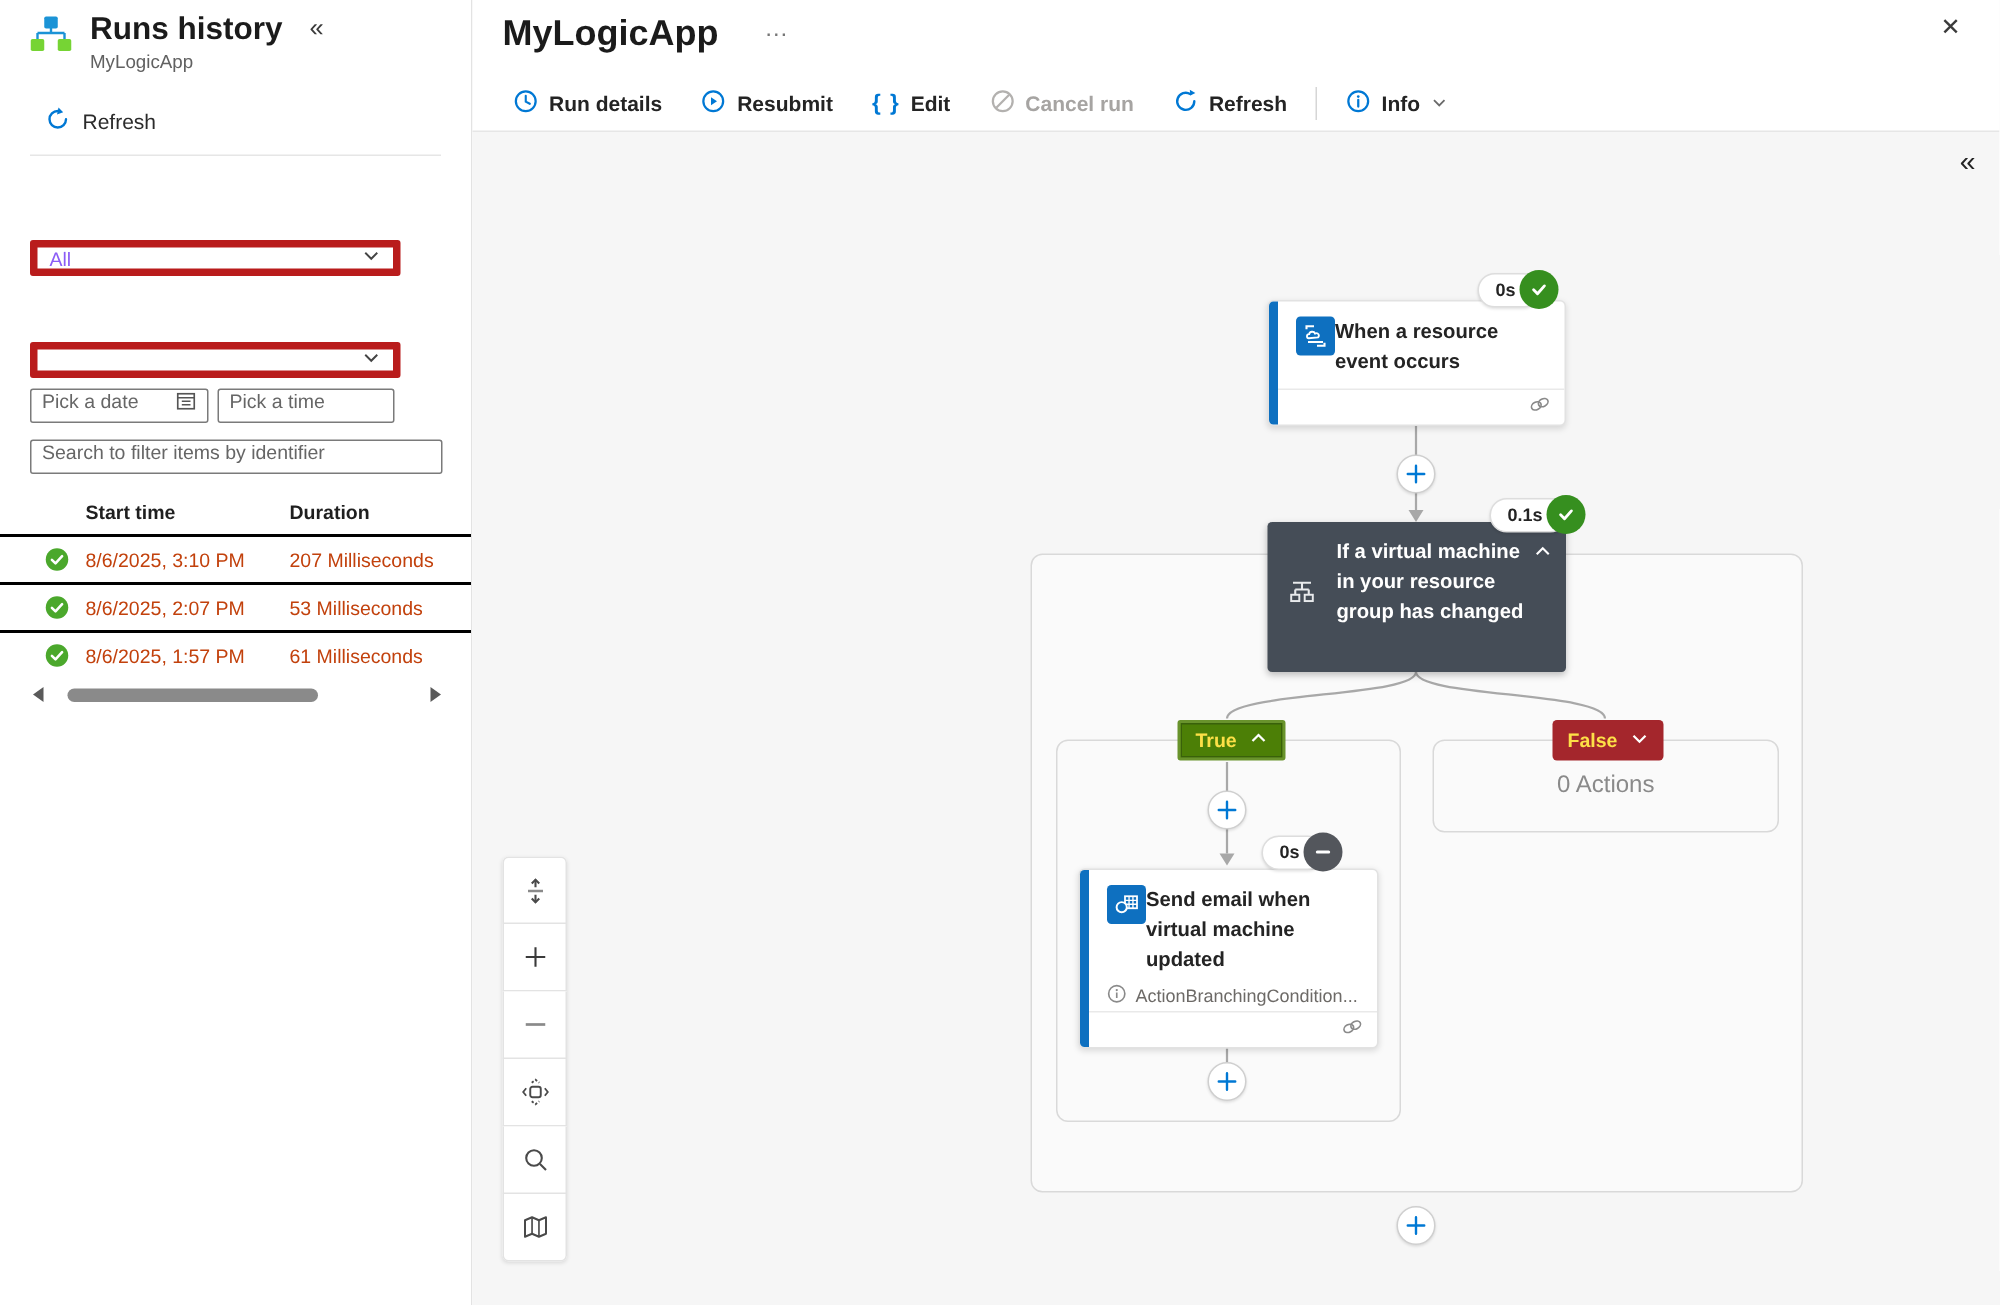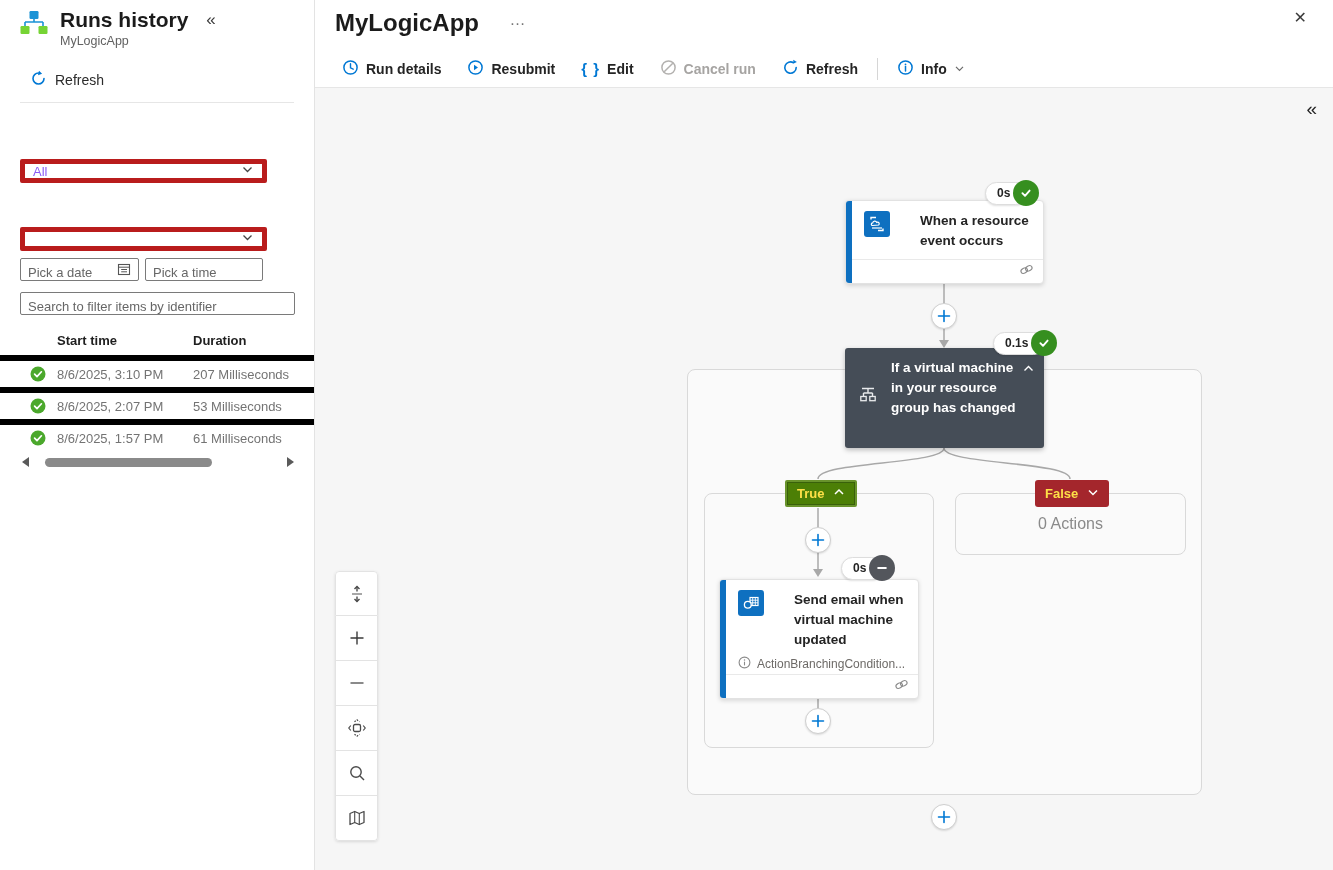--- a/index.html
+++ b/index.html
@@ -14,31 +14,31 @@
   .sb-title { font-size:21px; font-weight:700; color:#1b1b1b; display:inline-block; }
   .sb-collapse { display:inline-block; margin-left:18px; font-size:17px; color:#3b3b3b; cursor:pointer; vertical-align:2px; }
   .sb-sub { font-size:12.5px; color:#616161; margin-top:2px; }
   .sb-refresh { display:flex; align-items:center; gap:8px; margin:22px 0 0 30px; font-size:14px; color:#2b2b2b; cursor:pointer; }
   .sb-divider { border-bottom:1px solid #e6e6e6; margin:12px 20px 0 20px; }
   .filters { padding:12px 20px 0 20px; }
   .combo { height:24px; border:5px solid #b91c1c; border-radius:2px; display:flex; align-items:center;
     padding:0 8px; font-size:13px; color:#8b5cf6; margin-bottom:7px; width:247px; background:#fff; cursor:pointer;margin-top:44px; }
   .combo .cval { flex:1; }
   .dt-row { display:flex; gap:6px; margin-bottom:11px; }
-  .inputbox { height:23px; border:1px solid #7a7a7a; border-radius:2px; display:flex; align-items:flex-end;
+  .inputbox { height:23px; border:1px solid #7a7a7a; border-radius:2px; display:flex; align-items:flex-start;
     padding:0 7px; background:#fff; }
   .inputbox input { border:none; outline:none; width:100%; font-size:13px; font-family:inherit; color:#1b1b1b; }
   .inputbox input::placeholder { color:#666; opacity:1; }
   .date-box { width:119px; }
   .time-box { width:118px; }
   .search-box { width:275px; }
   .runs-table { margin-top:10px; font-size:13px; }
   .tr { display:grid; grid-template-columns:37px 136px 1fr; align-items:center; height:32px; padding-left:20px; }
   .tr.head { font-weight:700; color:#1f1f1f; height:30px; }
-  .tr.row { border-top:6px solid #000000; color:#737373; cursor:pointer; }
+  .tr.row { border-top:2px solid #000000; color:#c2410c; cursor:pointer; }
   .tr .c-icon { display:flex; align-items:center; justify-content:flex-start; padding-left:10px; }
   .hscroll { display:flex; align-items:center; height:14px; margin:4px 20px 0 22px; }
   .hs-arrow { width:0; height:0; border-style:solid; cursor:pointer; }
   .hs-left { border-width:5px 7px 5px 0; border-color:transparent #5a5a5a transparent transparent; }
   .hs-right { border-width:5px 0 5px 7px; border-color:transparent transparent transparent #5a5a5a; }
   .hs-track { flex:1; height:9px; margin:0 6px; position:relative; }
   .hs-thumb { position:absolute; left:4%; width:68%; height:9px; border-radius:5px; background:#8a8a8a; cursor:pointer; }
 
   
   .main { flex:1; display:flex; flex-direction:column; position:relative; background:#fff; }
@@ -59,21 +59,21 @@
 
   .scope { position:absolute; border:1px solid #d9d9d9; border-radius:8px; background:#fafafa; }
   .scope-outer { left:372px; top:281px; width:515px; height:426px; z-index:1; }
   .scope-true  { left:389px; top:405px; width:230px; height:255px; z-index:1; }
   .scope-false { left:640px; top:405px; width:231px; height:62px; z-index:1; display:flex; align-items:center; justify-content:center; }
   .empty-actions { color:#8a8a8a; font-size:16px; }
 
   .node { position:absolute; background:#fff; border:1px solid #e2e2e2; border-radius:4px;
     box-shadow:0 1.5px 4px rgba(0,0,0,.13); z-index:3; cursor:pointer; }
   .node-accent { position:absolute; left:0; top:0; bottom:0; width:6px; background:#0e70c0; border-radius:3px 0 0 3px; }
-  .node-body { display:flex; gap:30px; padding:10px 10px 6px 18px; }
+  .node-body { display:flex; gap:0; padding:10px 10px 6px 18px; }
   .node-icon { width:26px; height:26px; border-radius:3px; background:#0e70c0; flex:none; display:flex; align-items:center; justify-content:center; }
   .node-title { font-size:13.5px; font-weight:700; color:#242424; line-height:20px; }
   .node-note { display:flex; align-items:center; gap:6px; padding:0 10px 4px 18px; color:#6d6a67; font-size:12px; white-space:nowrap; }
   .node-footer { border-top:1px solid #e9e9e9; height:24px; display:flex; align-items:center; justify-content:flex-end; padding-right:9px; }
   .trigger-node { left:530px; top:112px; width:199px; height:84px; }
   .action-node { left:404px; top:491px; width:200px; height:120px; }
 
   .cond-node { position:absolute; left:530px; top:260px; width:199px; height:100px; background:#454d57;
     border-radius:3px; box-shadow:0 2px 5px rgba(0,0,0,.25); z-index:3; color:#fff; cursor:pointer; }
   .cond-inner { display:flex; gap:12px; padding:10px 8px 8px 12px; }

